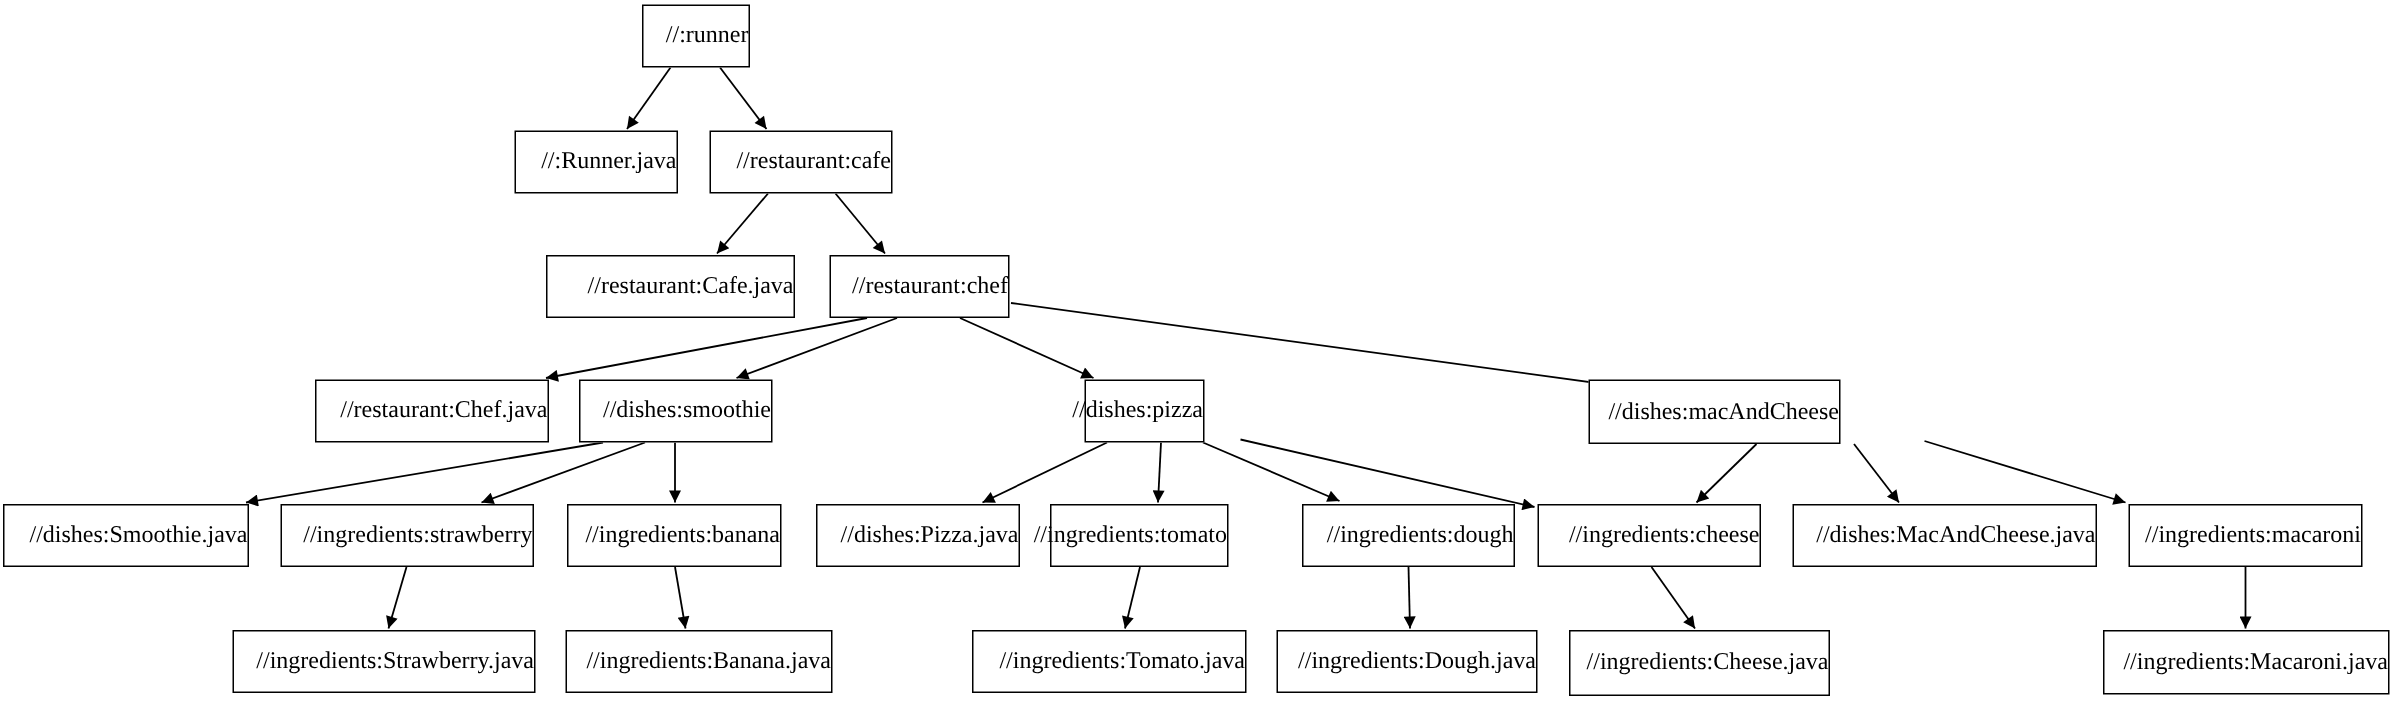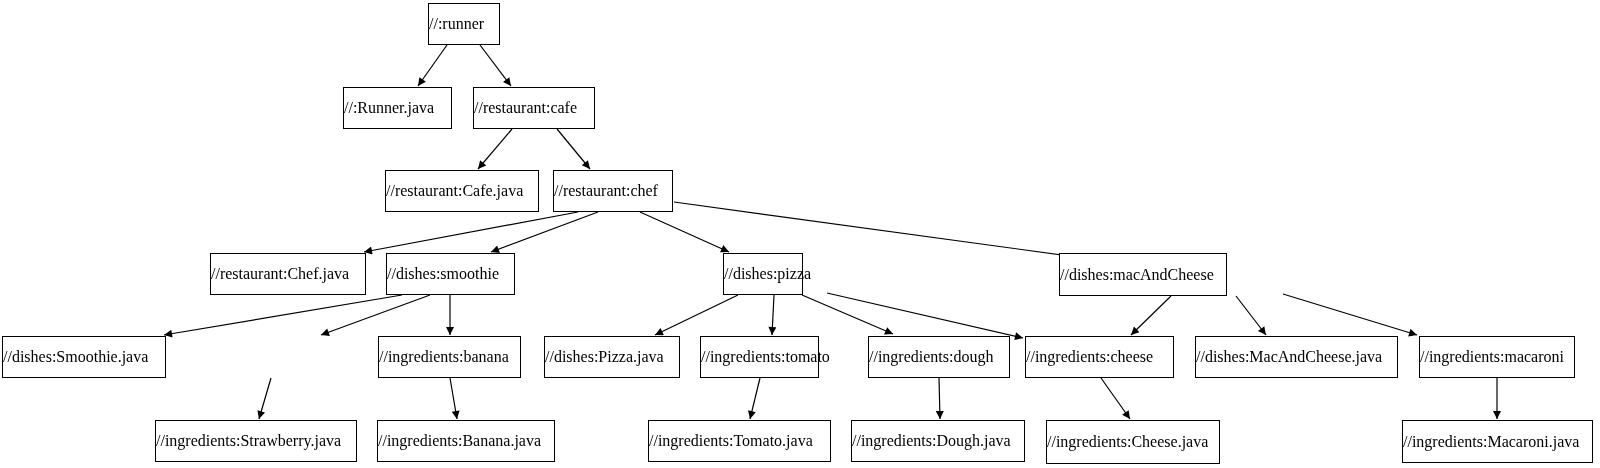--- a/index.html
+++ b/index.html
@@ -18,21 +18,21 @@
     width: 1600px; height: 468px;
   }
   .edge { stroke: #000000; stroke-width: 1.2; fill: none; }
   .node {
     position: absolute;
     box-sizing: border-box;
     border: 1px solid #000000;
     background: #ffffff;
     display: flex;
     align-items: center;
-    justify-content: flex-start;
+    justify-content: flex-end;
     white-space: nowrap;
     z-index: 1;
   }
 </style>
 </head>
 <body>
 
 <div class="canvas">
 
   <svg class="edges" width="1600" height="468" viewBox="0 0 1600 468" xmlns="http://www.w3.org/2000/svg">
@@ -69,40 +69,43 @@
 
   <div class="node" style="left:428px;top:3px;width:72px;height:42px">
       <span>//:runner</span>
     </div>
   <div class="node" style="left:343px;top:87px;width:109px;height:42px">
       <span>//:Runner.java</span>
     </div>
   <div class="node" style="left:473px;top:87px;width:122px;height:42px">
       <span>//restaurant:cafe</span>
     </div>
-  <div class="node" style="left:385px;top:170px;width:154px;height:42px">
+  <div class="node" style="left:364px;top:170px;width:166px;height:42px">
       <span>//restaurant:Cafe.java</span>
     </div>
   <div class="node" style="left:210px;top:253px;width:156px;height:42px">
       <span>//restaurant:Chef.java</span>
     </div>
   <div class="node" style="left:553px;top:170px;width:120px;height:42px">
       <span>//restaurant:chef</span>
     </div>
   <div class="node" style="left:386px;top:253px;width:129px;height:42px">
       <span>//dishes:smoothie</span>
     </div>
   <div class="node" style="left:723px;top:253px;width:80px;height:42px">
       <span>//dishes:pizza</span>
     </div>
   <div class="node" style="left:1059px;top:253px;width:168px;height:43px">
       <span>//dishes:macAndCheese</span>
     </div>
   <div class="node" style="left:2px;top:336px;width:164px;height:42px">
       <span>//dishes:Smoothie.java</span>
+    </div>
+  <div class="node" style="left:187px;top:336px;width:169px;height:42px">
+      <span>//ingredients:strawberry</span>
     </div>
   <div class="node" style="left:378px;top:336px;width:143px;height:42px">
       <span>//ingredients:banana</span>
     </div>
   <div class="node" style="left:544px;top:336px;width:136px;height:42px">
       <span>//dishes:Pizza.java</span>
     </div>
   <div class="node" style="left:700px;top:336px;width:119px;height:42px">
       <span>//ingredients:tomato</span>
     </div>

